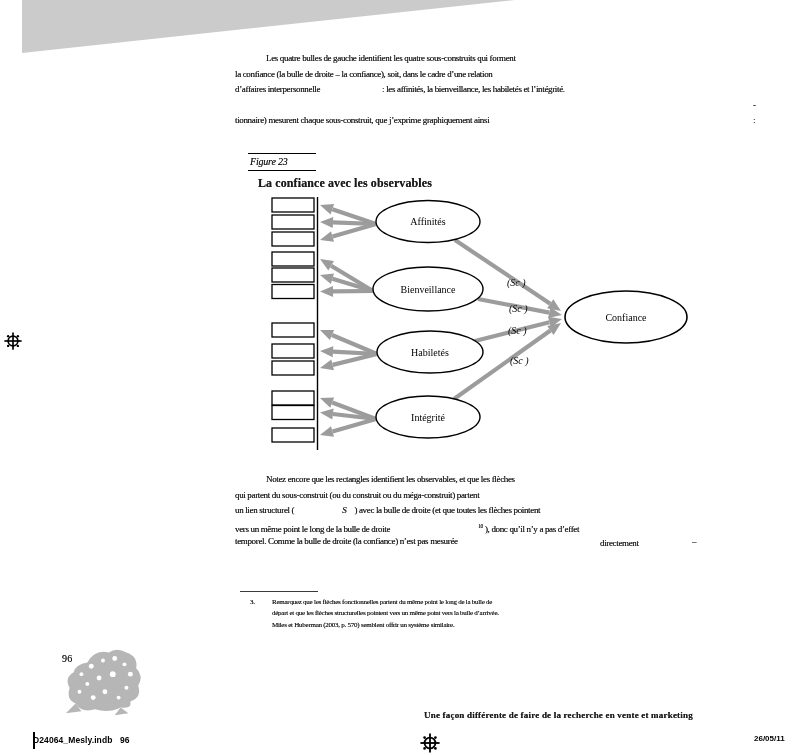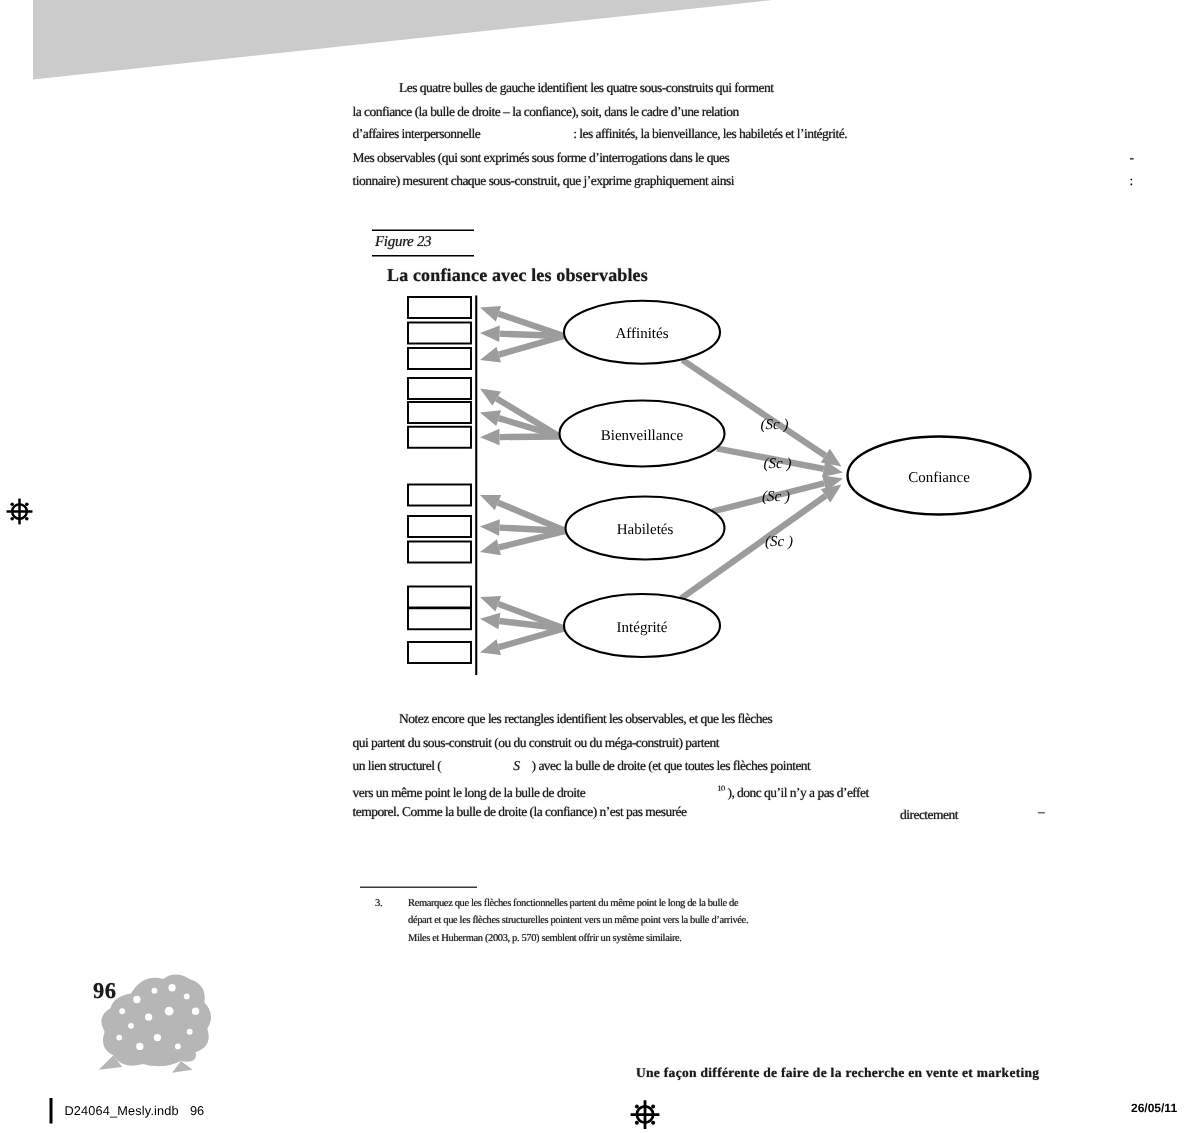--- a/index.html
+++ b/index.html
@@ -25,26 +25,26 @@
   
   .fig-label{left:248px;top:153px;width:64px;border-top:1.5px solid #000;
     border-bottom:1.5px solid #000;padding:2px 2px 3px 2px;font-size:10px;letter-spacing:-0.2px;font-style:italic;}
   .fig-title{left:258px;top:176px;font-size:12px;font-weight:bold;letter-spacing:0.1px;}
   
   .fn-rule{left:240px;top:591px;width:78px;height:1px;background:#3a3a3a;}
   .footnote{left:250px;top:597px;font-size:7px;line-height:11.3px;letter-spacing:-0.25px;color:#222;}
   .fn-num{position:absolute;left:0;top:0;}
   .fn-text{margin-left:22px;width:280px;}
   
-  .page-num{left:62px;top:653px;font-size:15px;font-weight:bold;letter-spacing:0.3px;z-index:2;}
+  .page-num{left:62px;top:653px;font-size:10px;font-weight:normal;letter-spacing:0.3px;z-index:2;}
   .running-title{left:424px;top:710px;font-size:9px;font-weight:bold;letter-spacing:0.2px;}
   
   .strip-line{left:33px;top:732px;width:2px;height:17px;background:#000;}
-  .file-info{left:43px;top:735px;font-family:"Liberation Sans",sans-serif;
-    font-weight:normal;font-size:8.5px;letter-spacing:0.1px;white-space:pre;color:#000;}
+  .file-info{left:33px;top:735px;font-family:"Liberation Sans",sans-serif;
+    font-weight:bold;font-size:8.5px;letter-spacing:0.1px;white-space:pre;color:#000;}
   .date{left:754px;top:734px;font-family:"Liberation Sans",sans-serif;
     font-weight:bold;font-size:8px;color:#000;}
   svg text{font-family:"Liberation Serif",serif;}
 </style>
 </head>
 <body>
 
 <svg class="abs" style="left:0;top:0;" width="800" height="60" viewBox="0 0 800 60">
   <polygon points="22,0 515,0 22,53" fill="#cbcbcb"></polygon>
 </svg>
@@ -56,21 +56,21 @@
   <circle cx="5.5" cy="5.5" r="1.6" fill="#000"></circle>
     <circle cx="18.5" cy="5.5" r="1.6" fill="#000"></circle>
   <circle cx="5.5" cy="18.5" r="1.6" fill="#000"></circle>
     <circle cx="18.5" cy="18.5" r="1.6" fill="#000"></circle>
 </svg>
 
 <div class="abs para p1 scan">
   <div class="tline"><span class="indent">Les quatre bulles de gauche identifient les quatre sous-construits qui forment</span></div>
   <div class="tline"><span>la confiance (la bulle de droite – la confiance), soit, dans le cadre d’une relation</span></div>
   <div class="tline"><span>d’affaires interpersonnelle</span><span class="gap g62"></span><span>: les affinités, la bienveillance, les habiletés et l’intégrité.</span></div>
-  <div class="tline"><span>Mes observables (qui sont exprimés sous forme d’interrogations dans le ques</span><span class="hang">-</span></div>
+  <div class="tline"><span class="hang">-</span></div>
   <div class="tline"><span>tionnaire) mesurent chaque sous-construit, que j’exprime graphiquement ainsi</span><span class="hang">:</span></div>
 </div>
 
 <div class="abs fig-label scan">Figure 23</div>
 <div class="abs fig-title scan">La confiance avec les observables</div>
 
 <svg id="diagram-svg" class="abs" style="left:255px;top:190px;" width="445" height="275" viewBox="255 190 445 275">
 
   <line x1="317.5" y1="197" x2="317.5" y2="450" stroke="#000" stroke-width="1.4"></line>
   <g id="g-rects">

